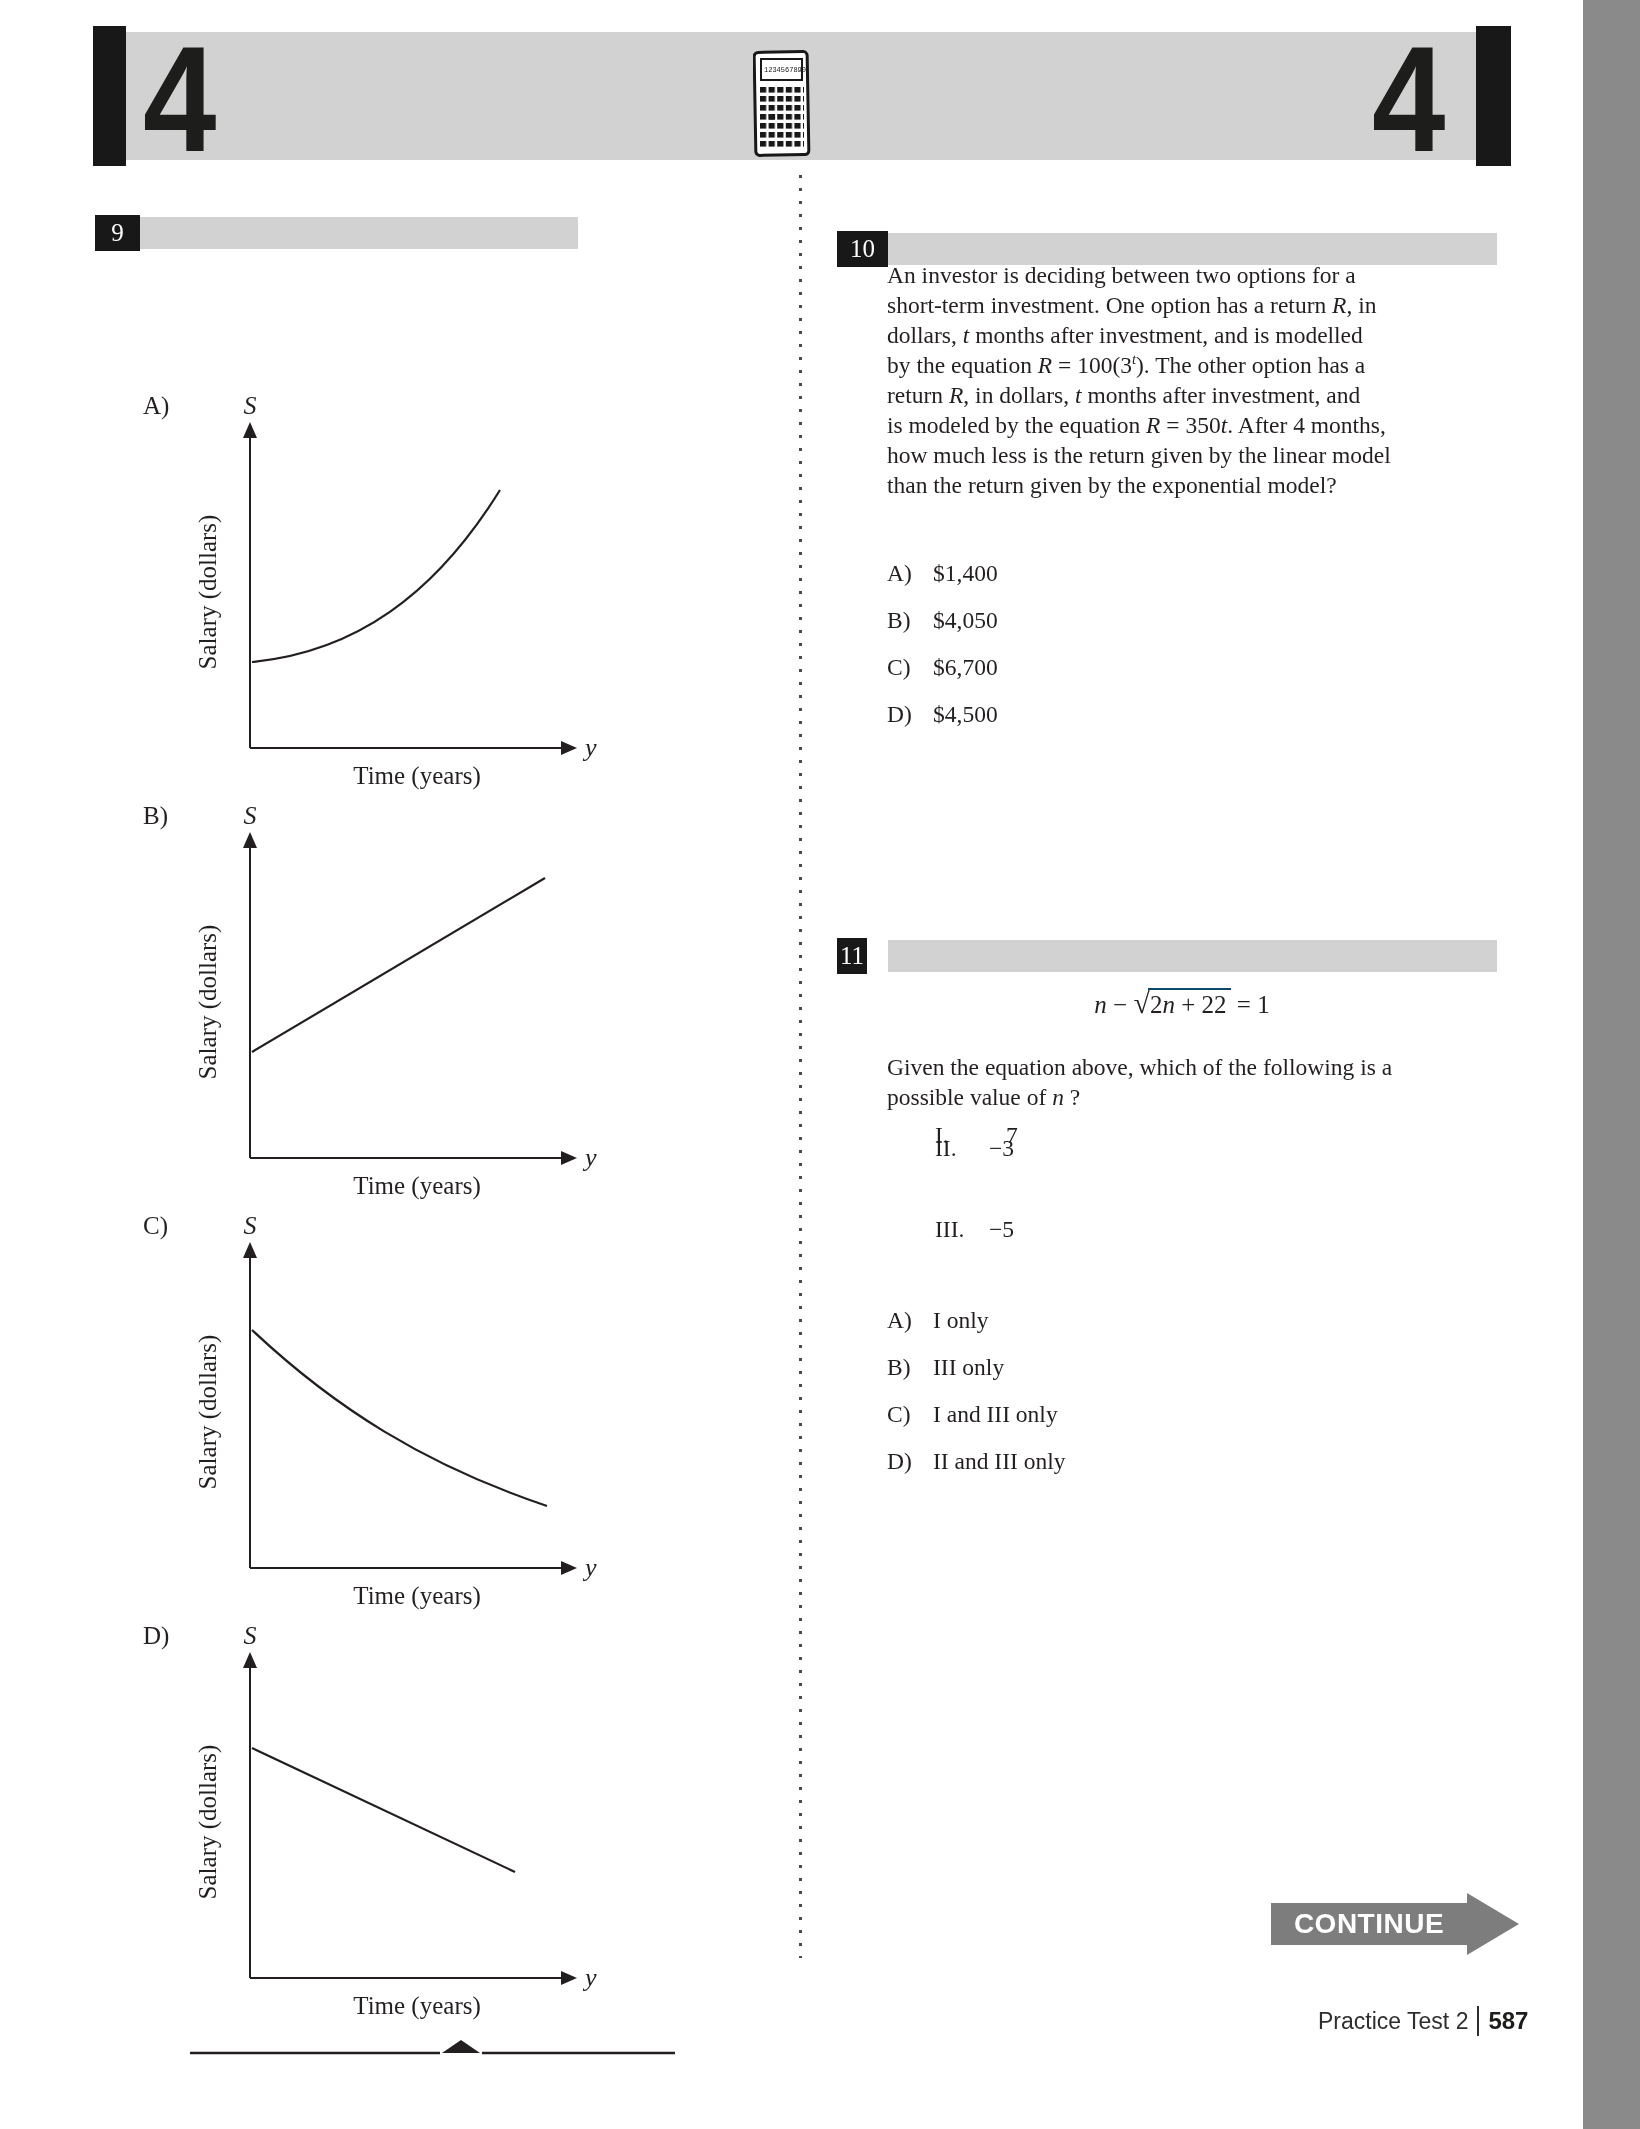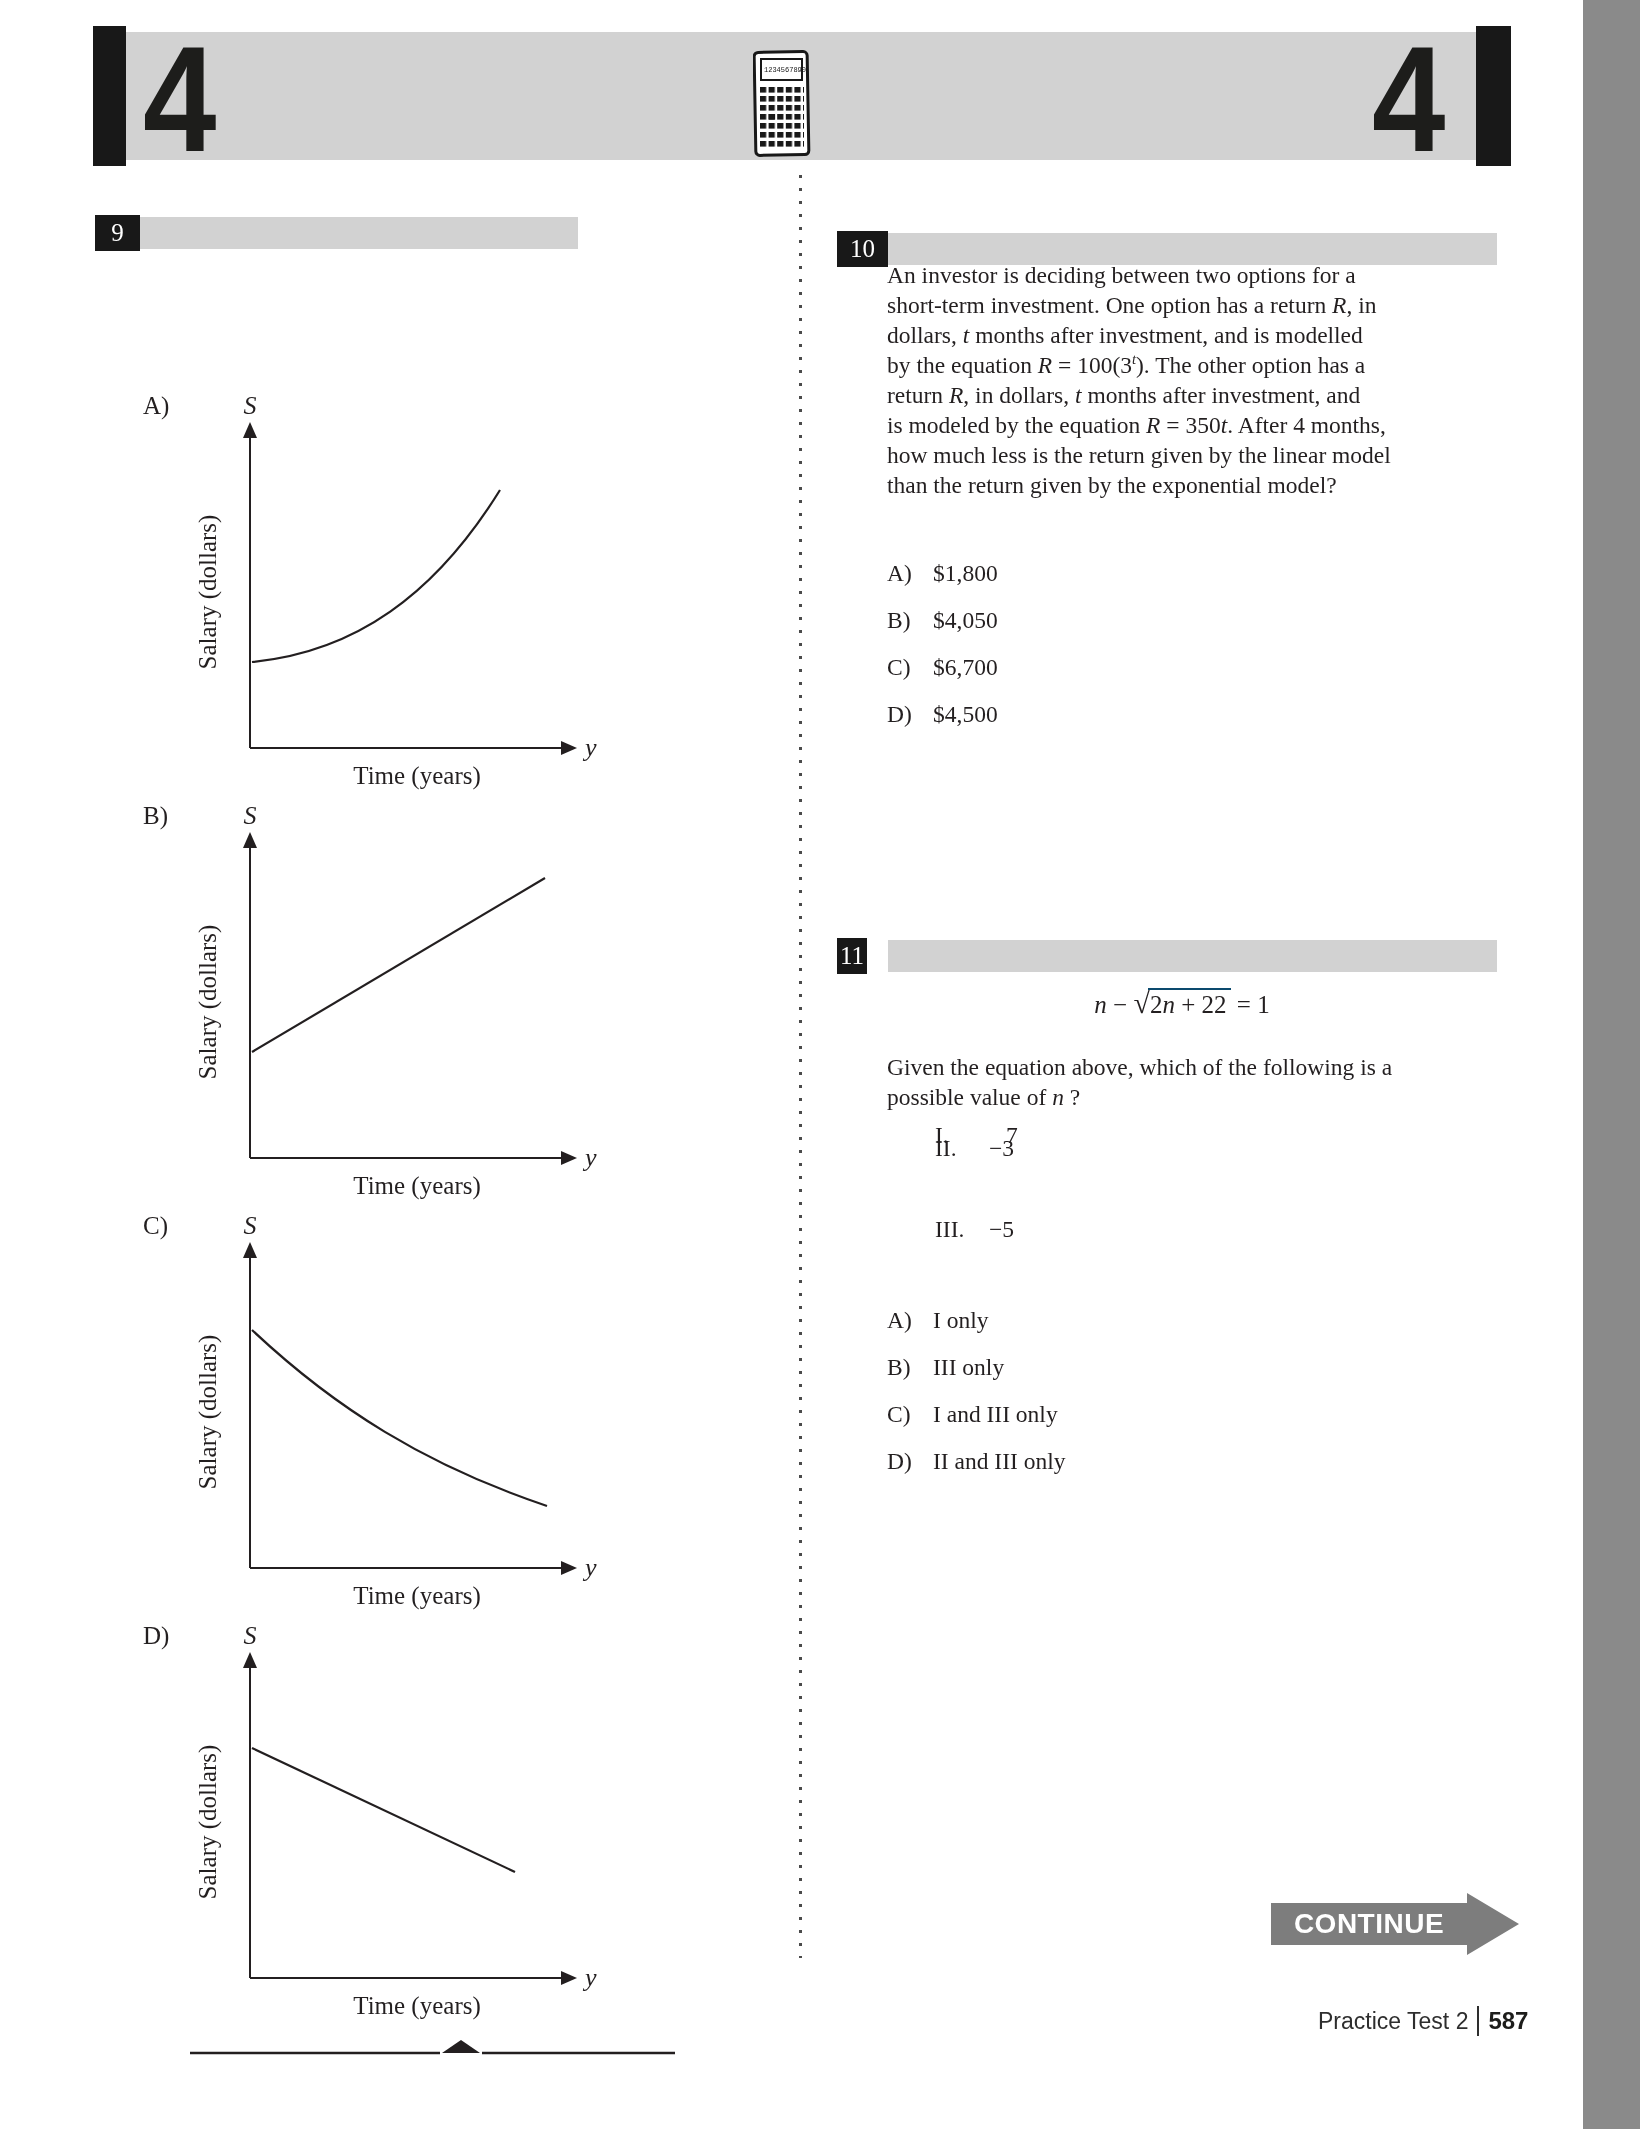--- a/index.html
+++ b/index.html
@@ -170,21 +170,21 @@
 
     <div class="qbar" style="left:0;top:231px;width:660px;">
       <div class="qnum" style="width:51px;">10</div>
       <div class="qfill" style="left:51px;"></div>
     </div>
 
     <div class="prompt" style="left:50px;top:260px;width:590px;">An investor is deciding between two options for a<br>short-term investment. One option has a return <i>R</i>, in<br>dollars, <i>t</i> months after investment, and is modelled<br>by the equation <i>R</i> = 100(3<sup><i>t</i></sup>). The other option has a<br>return <i>R</i>, in dollars, <i>t</i> months after investment, and<br>is modeled by the equation <i>R</i> = 350<i>t</i>. After 4 months,<br>how much less is the return given by the linear model<br>than the return given by the exponential model?</div>
 
     <div class="choice" style="left:50px;top:558px;">
       <span class="letter">A)</span>
-      <span>$1,800</span>
+      <span>$1,400</span>
     </div>
     <div class="choice" style="left:50px;top:605px;">
       <span class="letter">B)</span>
       <span>$4,050</span>
     </div>
     <div class="choice" style="left:50px;top:652px;">
       <span class="letter">C)</span>
       <span>$6,700</span>
     </div>
     <div class="choice" style="left:50px;top:699px;">

